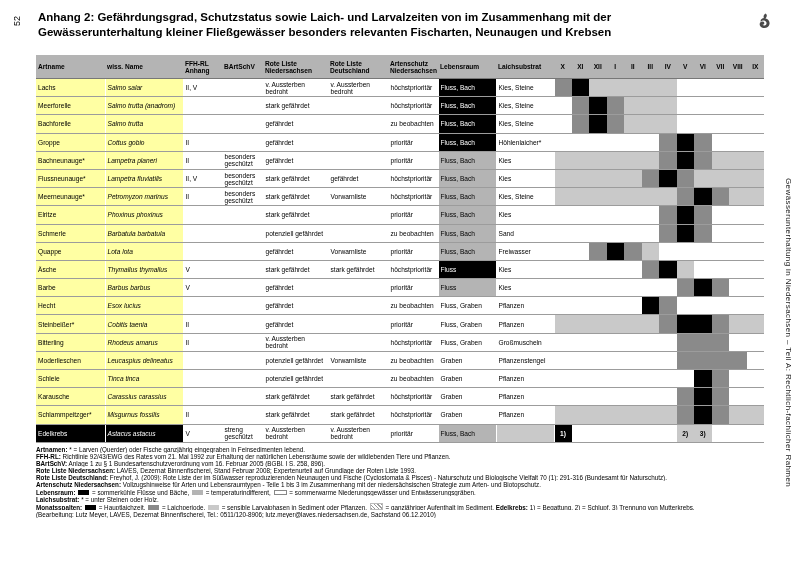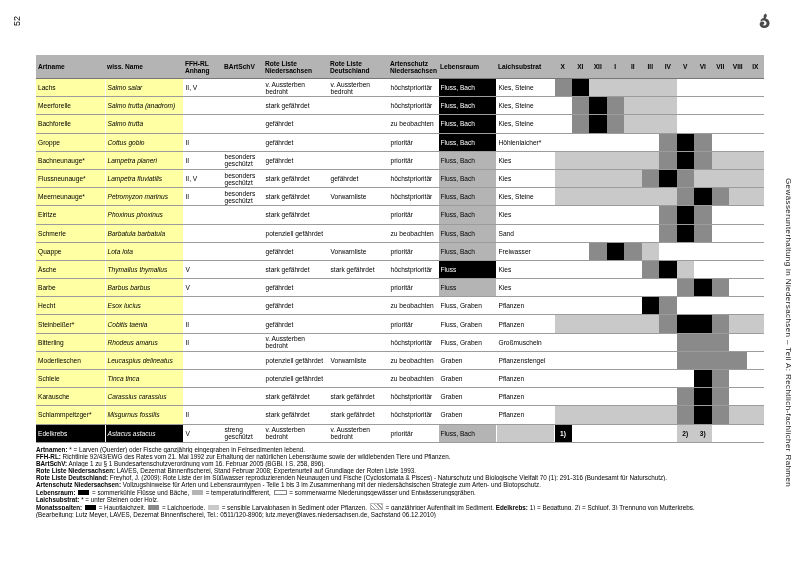--- a/index.html
+++ b/index.html
@@ -44,20 +44,21 @@
   .sw-white{background:#fff;border:1px solid #888;height:3.5px;}
   .sw-hatch{background:repeating-linear-gradient(45deg,#999 0,#999 1px,#fff 1px,#fff 2.5px);border:0.5px solid #bbb;}
 </style>
 </head>
 <body>
 
 <div class="page">
 
   <div class="pagenum">52</div>
 
+  <div class="title">Anhang 2: Gefährdungsgrad, Schutzstatus sowie Laich- und Larvalzeiten von im Zusammenhang mit der Gewässerunterhaltung kleiner Fließgewässer besonders relevanten Fischarten, Neunaugen und Krebsen</div>
 
   <svg class="logo" viewBox="0 0 17 21">
     <path fill="#4a4a4a" d="M9.5,1.5 C11.5,2.5 11,5 9.5,6.5 C12,7 14,9 13.5,12
       C13,15.5 9,17 6,15.5 C3.5,14.3 3,11.5 4.5,10.2 C5.8,9.1 8,9.5 8.3,11
       C8.5,12.2 7.4,13 6.5,12.6 C7,13.8 9.3,13.9 10.2,12.4 C11.2,10.7 10,8.6
       7.8,8.4 C6.4,8.3 5.4,8.9 4.6,9.8 C4.2,7.6 6.2,6.2 7.9,6.1 C7.2,4.6 7.6,2.6 9.5,1.5 Z"></path>
   </svg>
 
   <table class="main">
     <colgroup>

